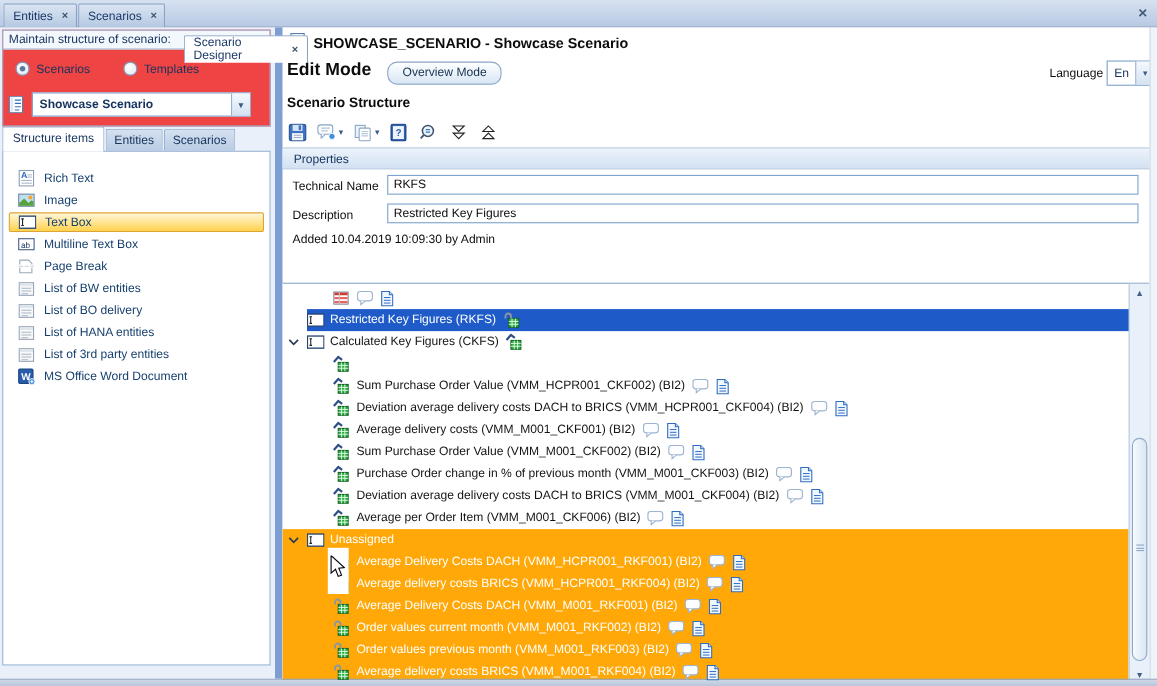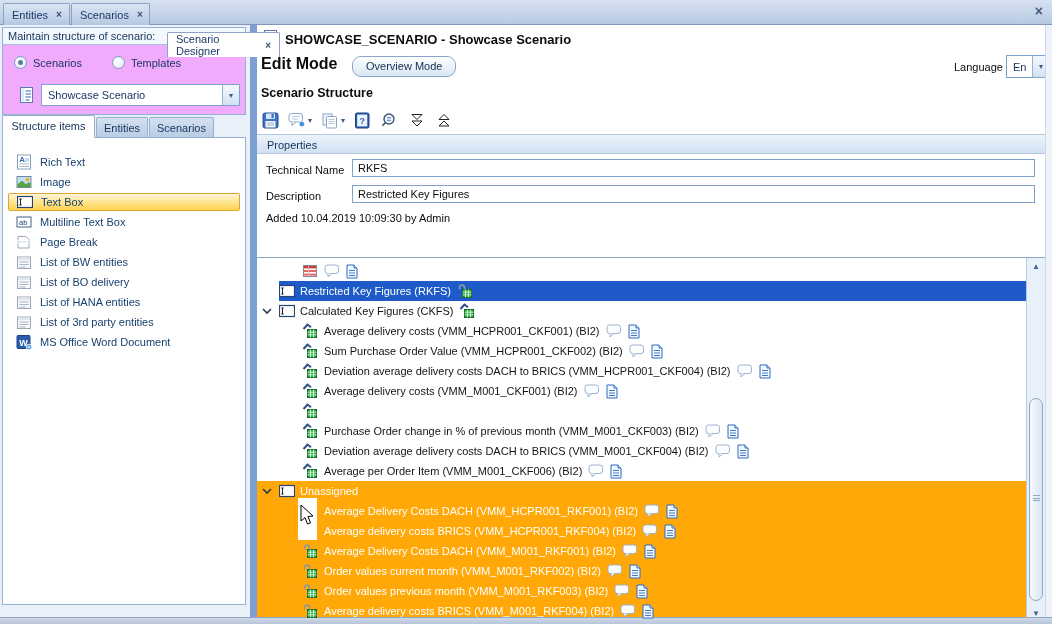--- a/index.html
+++ b/index.html
@@ -12,28 +12,28 @@
   .tab{position:absolute;display:flex;align-items:center;gap:8px;padding:0 8px;
        border:1px solid #8aa3c4;border-bottom:none;border-radius:2px 2px 0 0;
        background:linear-gradient(#dae5f3,#b5c8e1);color:#1c3a68;top:3px;height:22px;}
   .tab .tx{font-weight:bold;font-size:10px;color:#3a536f;}
   #tab1{left:3px;width:67px;}
   #tab2{left:71px;width:79px;}
   #tab3{left:167px;width:113px;top:0;height:25px;background:#fff;z-index:3;margin-top:32px;}
   .winx{position:absolute;right:9px;top:3px;font-weight:bold;font-size:14px;color:#43597a;}
   
   .left{position:absolute;left:0;top:25px;width:250px;height:592px;background:#e9f0fa;}
-  .lp-box{position:absolute;left:2px;top:2px;width:244px;height:88px;background:#f0abfc;border:1px solid #96b1d4;}
+  .lp-box{position:absolute;left:2px;top:2px;width:244px;height:88px;background:#ef4444;border:1px solid #96b1d4;}
   .lp-head{height:17px;padding:2px 5px 0;border-bottom:1px solid #aabfdb;background:#f3f8fd;color:#16335e;}
   .radio-row{position:absolute;left:11px;top:28px;display:flex;gap:30px;color:#16335e;}
   .radio{display:flex;align-items:center;gap:6px;}
   .rdot{width:13px;height:13px;border-radius:50%;background:radial-gradient(circle at 40% 35%,#fff,#dde7f2);
         border:1px solid #7e99bb;position:relative;}
   .rdot.sel::after{content:"";position:absolute;left:3px;top:3px;width:5px;height:5px;border-radius:50%;background:#5d7a9e;}
-  .dd-row{position:absolute;left:16px;top:56px;display:flex;align-items:center;gap:6px;}
+  .dd-row{position:absolute;left:4px;top:56px;display:flex;align-items:center;gap:6px;font-weight:bold;}
   .combo{display:flex;align-items:stretch;background:#fff;border:1px solid #7da2ce;height:22px;}
   .dd-row .combo{width:199px;}
   .combo-val{flex:1;display:flex;align-items:center;padding:0 6px;color:#16335e;white-space:nowrap;overflow:hidden;text-align:right;}
   .dbtn{width:17px;display:flex;align-items:center;justify-content:center;
         background:linear-gradient(#f5f9fd,#d4e2f1);border-left:1px solid #96b1d4;color:#3c5a86;font-size:8px;}
   .ltab{position:absolute;border:1px solid #96b1d4;border-bottom:none;border-radius:2px 2px 0 0;
         background:linear-gradient(#d4e1f0,#b8cbe3);color:#16335e;text-align:center;padding-top:4px;}
   #ltab1{left:2px;top:90px;width:93px;height:23px;background:#fff;z-index:2;}
   #ltab2{left:96px;top:92px;width:52px;height:21px;}
   #ltab3{left:149px;top:92px;width:65px;height:21px;}
@@ -409,36 +409,20 @@
             </div>
           </div>
           <div class="trow" style="top: 63px;">
             <span class="icn licn">
               <svg width="16" height="16">
                 <rect x="5.5" y="6.5" width="9" height="8" fill="#2fae43" stroke="#156325"></rect>
                 <path d="M5.5 9.2 h9 M5.5 11.8 h9 M8.5 6.5 v8 M11.5 6.5 v8" stroke="#eafff0" stroke-width="0.8" fill="none"></path>
                 <path d="M1.5 6 L5.5 1.5 L9 4.2" fill="none" stroke="#2d4f86" stroke-width="2"></path>
               </svg>
             </span>
-            <div class="rlabel" style="left: 67px;">
-              <span>Average delivery costs (VMM_HCPR001_CKF001) (BI2)</span>
-              <span class="icn">
-                <svg width="16" height="14">
-                  <rect x="1" y="1" width="13.5" height="8.5" rx="2.5" fill="#fbfdff" stroke="#9db3cf"></rect>
-                  <path d="M4 9.5 L4 13 L8 9.5" fill="#fbfdff" stroke="#9db3cf"></path>
-                </svg>
-              </span>
-              <span class="icn">
-                <svg width="12" height="15">
-                  <path d="M1 1 H8 L11 4 V14 H1 Z" fill="#f2f8ff" stroke="#2f6bbf"></path>
-                  <path d="M8 1 L8 4 H11" fill="#cfe3f7" stroke="#2f6bbf"></path>
-                  <path d="M3 6.5 h6 M3 9 h6 M3 11.5 h6" stroke="#2f6bbf" stroke-width="0.9" fill="none"></path>
-                </svg>
-              </span>
-            </div>
           </div>
           <div class="trow" style="top: 83px;">
             <span class="icn licn">
               <svg width="16" height="16">
                 <rect x="5.5" y="6.5" width="9" height="8" fill="#2fae43" stroke="#156325"></rect>
                 <path d="M5.5 9.2 h9 M5.5 11.8 h9 M8.5 6.5 v8 M11.5 6.5 v8" stroke="#eafff0" stroke-width="0.8" fill="none"></path>
                 <path d="M1.5 6 L5.5 1.5 L9 4.2" fill="none" stroke="#2d4f86" stroke-width="2"></path>
               </svg>
             </span>
             <div class="rlabel" style="left: 67px;">
@@ -509,20 +493,36 @@
             </div>
           </div>
           <div class="trow" style="top: 143px;">
             <span class="icn licn">
               <svg width="16" height="16">
                 <rect x="5.5" y="6.5" width="9" height="8" fill="#2fae43" stroke="#156325"></rect>
                 <path d="M5.5 9.2 h9 M5.5 11.8 h9 M8.5 6.5 v8 M11.5 6.5 v8" stroke="#eafff0" stroke-width="0.8" fill="none"></path>
                 <path d="M1.5 6 L5.5 1.5 L9 4.2" fill="none" stroke="#2d4f86" stroke-width="2"></path>
               </svg>
             </span>
+            <div class="rlabel" style="left: 67px;">
+              <span>Sum Purchase Order Value (VMM_M001_CKF002) (BI2)</span>
+              <span class="icn">
+                <svg width="16" height="14">
+                  <rect x="1" y="1" width="13.5" height="8.5" rx="2.5" fill="#fbfdff" stroke="#9db3cf"></rect>
+                  <path d="M4 9.5 L4 13 L8 9.5" fill="#fbfdff" stroke="#9db3cf"></path>
+                </svg>
+              </span>
+              <span class="icn">
+                <svg width="12" height="15">
+                  <path d="M1 1 H8 L11 4 V14 H1 Z" fill="#f2f8ff" stroke="#2f6bbf"></path>
+                  <path d="M8 1 L8 4 H11" fill="#cfe3f7" stroke="#2f6bbf"></path>
+                  <path d="M3 6.5 h6 M3 9 h6 M3 11.5 h6" stroke="#2f6bbf" stroke-width="0.9" fill="none"></path>
+                </svg>
+              </span>
+            </div>
           </div>
           <div class="trow" style="top: 163px;">
             <span class="icn licn">
               <svg width="16" height="16">
                 <rect x="5.5" y="6.5" width="9" height="8" fill="#2fae43" stroke="#156325"></rect>
                 <path d="M5.5 9.2 h9 M5.5 11.8 h9 M8.5 6.5 v8 M11.5 6.5 v8" stroke="#eafff0" stroke-width="0.8" fill="none"></path>
                 <path d="M1.5 6 L5.5 1.5 L9 4.2" fill="none" stroke="#2d4f86" stroke-width="2"></path>
               </svg>
             </span>
             <div class="rlabel" style="left: 67px;">

